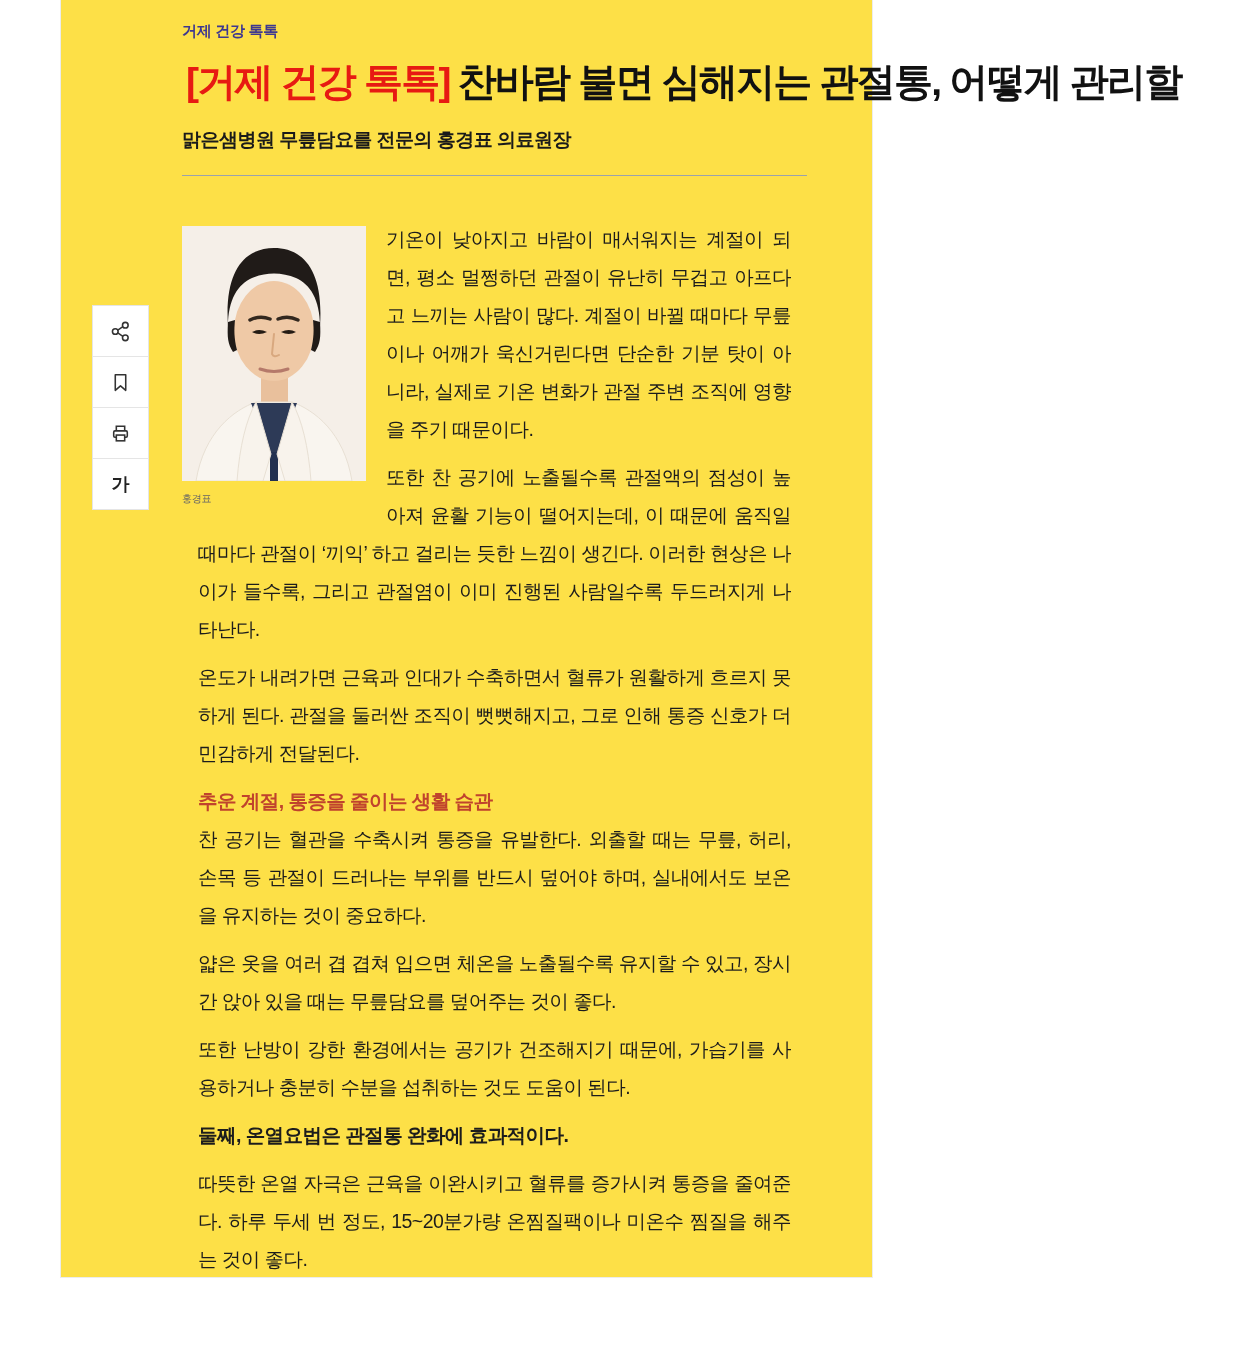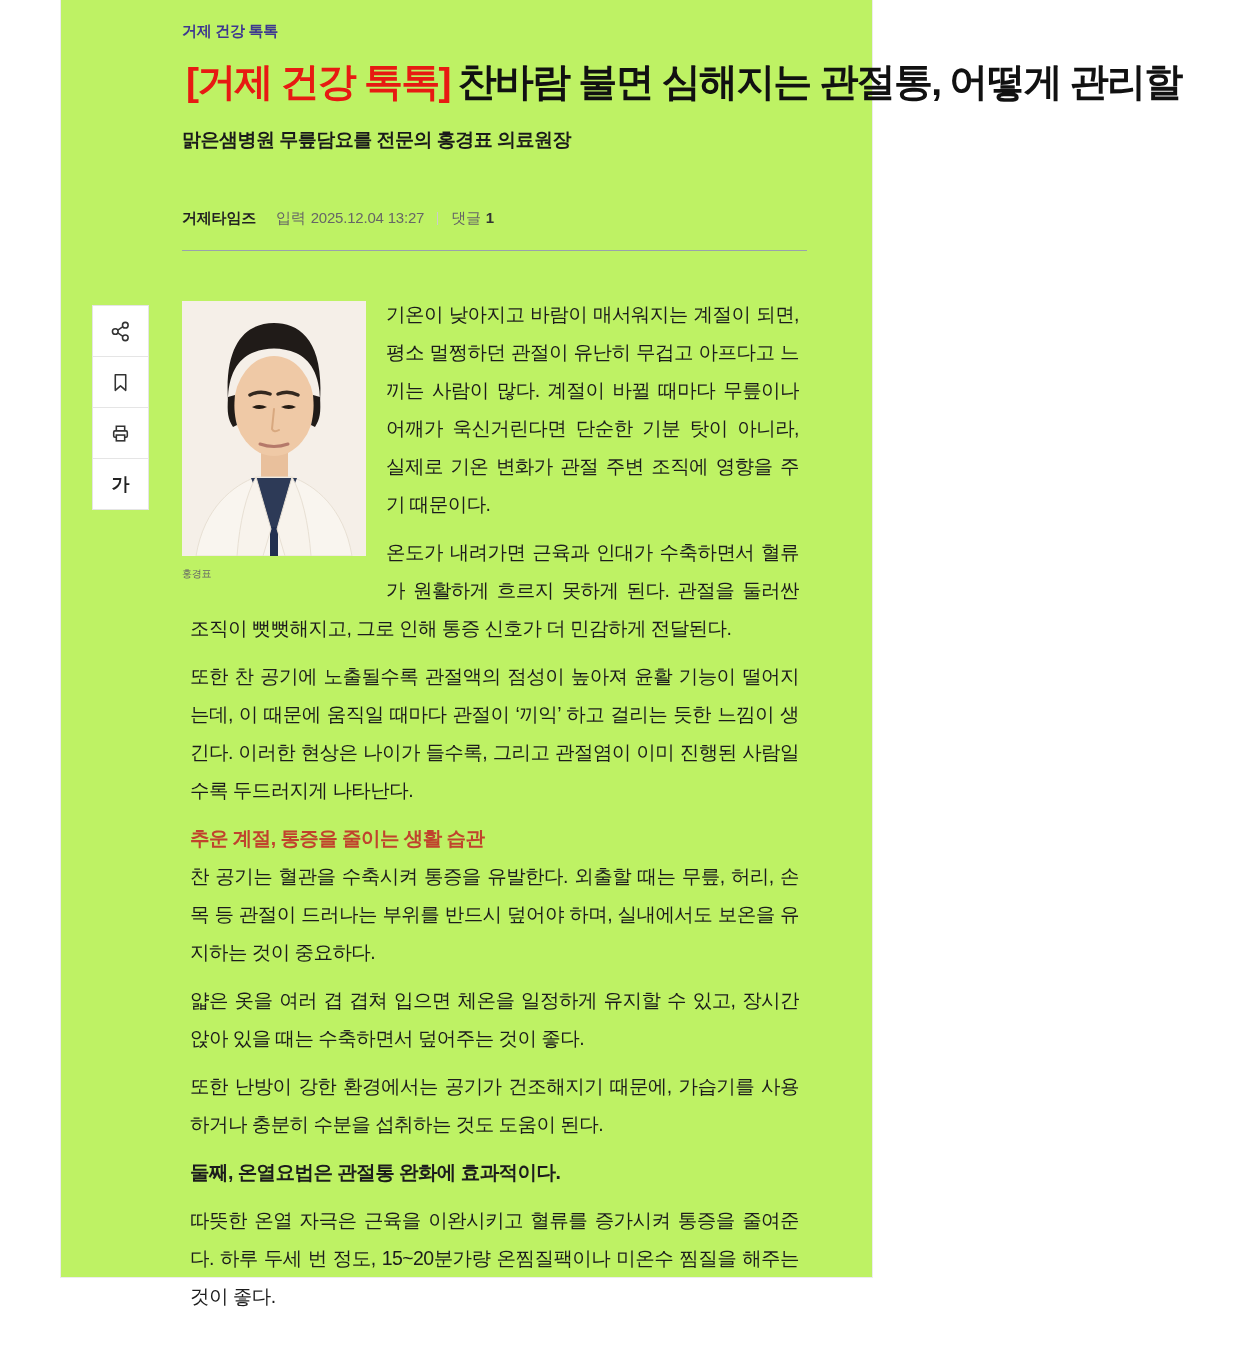--- a/index.html
+++ b/index.html
@@ -4,21 +4,21 @@
 <style>
   html, body { margin:0; padding:0; overflow:hidden; }
   body {
     width:1240px; height:1367px; background:#ffffff;
     font-family:"Liberation Sans","DejaVu Sans",sans-serif;
     color:#1c1c1c;
   }
   .card {
     position:relative; box-sizing:border-box;
     margin-left:60px; width:813px; height:1278px;
-    background:#bef264;
+    background:#fde047;
     border-left:1px solid #ececec; border-right:1px solid #ececec; border-bottom:1px solid #ececec;
   }
   .head { padding:22px 0 0 121px; }
   .category {
     display:inline-block; font-size:15px; font-weight:700; letter-spacing:-0.3px;
     color:#3e3890; text-decoration:none; cursor:pointer;
   }
   .title {
     margin:17px 4px 0; font-size:39px; font-weight:700; letter-spacing:-1.8px;
     line-height:47px; color:#111; white-space:nowrap;
@@ -47,43 +47,37 @@
   }
   .tools button:first-child { margin-top:0; }
   .tools svg { width:23px; height:23px; stroke:#333; fill:none; stroke-width:1.5; }
   .tools .font-btn { font-size:18px; font-weight:700; color:#222; font-family:inherit; }
 
   .article {
     margin:44px 0 0 121px; width:625px;
     font-size:19.5px; line-height:38px; letter-spacing:-0.55px;
     text-align:justify; color:#1c1c1c;
   }
-  .article p { margin:0 8px 10px; }
+  .article p { margin:0 16px 10px; }
   .article p.red-head { color:#c0432d; font-weight:700; margin-bottom:0; }
   .article p.bold { font-weight:700; }
   figure { float:left; width:184px; margin:6px 20px 10px 0; }
   .photo { width:184px; height:255px; display:block; }
   figcaption { font-size:10px; line-height:20px; color:#666; padding-top:8px; letter-spacing:-0.3px; text-align:left; }
 </style>
 </head>
 <body>
 
 <div class="card">
 
   <header class="head">
     <a class="category">거제 건강 톡톡</a>
     <h1 class="title"><span class="tag">[거제 건강 톡톡]</span><span>찬바람 불면 심해지는 관절통, 어떻게 관리할</span></h1>
     <h2 class="subtitle">맑은샘병원 무릎담요를 전문의 홍경표 의료원장</h2>
 
-    <div class="byline">
-      <span class="source">거제타임즈</span>
-      <span class="time"><span class="lbl">입력</span><span>2025.12.04 13:27</span></span>
-      <span class="vsep"></span>
-      <span class="comments"><span>댓글</span><span class="cnt">1</span></span>
-    </div>
     <hr class="rule">
   </header>
 
   <aside class="tools">
     <button title="">
       <svg viewBox="0 0 22 22">
         <circle cx="15.6" cy="5" r="2.7"></circle>
           <circle cx="6" cy="11" r="2.7"></circle>
           <circle cx="15.6" cy="17" r="2.7"></circle>
         <line x1="8.4" y1="9.6" x2="13.3" y2="6.3"></line>
@@ -125,23 +119,23 @@
         <path d="M96,93 Q106,89 116,94" stroke="#33281f" stroke-width="3.5" fill="none" stroke-linecap="round"></path>
         <path d="M70,106 Q77,102 85,106 Q77,110 70,106 Z" fill="#241b14"></path>
         <path d="M99,106 Q107,102 114,106 Q107,110 99,106 Z" fill="#241b14"></path>
         <path d="M92,108 L90,128 Q92,132 97,129" stroke="#d8a87f" stroke-width="2" fill="none" stroke-linecap="round"></path>
         <path d="M78,143 Q92,148 106,143" stroke="#b5796a" stroke-width="3" fill="none" stroke-linecap="round"></path>
       </svg>
       <figcaption>홍경표</figcaption>
     </figure>
 
     <p>기온이 낮아지고 바람이 매서워지는 계절이 되면, 평소 멀쩡하던 관절이 유난히 무겁고 아프다고 느끼는 사람이 많다. 계절이 바뀔 때마다 무릎이나 어깨가 욱신거린다면 단순한 기분 탓이 아니라, 실제로 기온 변화가 관절 주변 조직에 영향을 주기 때문이다.</p>
+    <p>또한 찬 공기에 노출될수록 관절액의 점성이 높아져 윤활 기능이 떨어지는데, 이 때문에 움직일 때마다 관절이 ‘끼익’ 하고 걸리는 듯한 느낌이 생긴다. 이러한 현상은 나이가 들수록, 그리고 관절염이 이미 진행된 사람일수록 두드러지게 나타난다.</p>
     <p>온도가 내려가면 근육과 인대가 수축하면서 혈류가 원활하게 흐르지 못하게 된다. 관절을 둘러싼 조직이 뻣뻣해지고, 그로 인해 통증 신호가 더 민감하게 전달된다.</p>
-    <p>또한 찬 공기에 노출될수록 관절액의 점성이 높아져 윤활 기능이 떨어지는데, 이 때문에 움직일 때마다 관절이 ‘끼익’ 하고 걸리는 듯한 느낌이 생긴다. 이러한 현상은 나이가 들수록, 그리고 관절염이 이미 진행된 사람일수록 두드러지게 나타난다.</p>
     <p class="red-head">추운 계절, 통증을 줄이는 생활 습관</p>
     <p>찬 공기는 혈관을 수축시켜 통증을 유발한다. 외출할 때는 무릎, 허리, 손목 등 관절이 드러나는 부위를 반드시 덮어야 하며, 실내에서도 보온을 유지하는 것이 중요하다.</p>
-    <p>얇은 옷을 여러 겹 겹쳐 입으면 체온을 일정하게 유지할 수 있고, 장시간 앉아 있을 때는 수축하면서 덮어주는 것이 좋다.</p>
+    <p>얇은 옷을 여러 겹 겹쳐 입으면 체온을 노출될수록 유지할 수 있고, 장시간 앉아 있을 때는 무릎담요를 덮어주는 것이 좋다.</p>
     <p>또한 난방이 강한 환경에서는 공기가 건조해지기 때문에, 가습기를 사용하거나 충분히 수분을 섭취하는 것도 도움이 된다.</p>
     <p class="bold">둘째, 온열요법은 관절통 완화에 효과적이다.</p>
     <p>따뜻한 온열 자극은 근육을 이완시키고 혈류를 증가시켜 통증을 줄여준다. 하루 두세 번 정도, 15~20분가량 온찜질팩이나 미온수 찜질을 해주는 것이 좋다.</p>
   </article>
 
 </div>
 
 </body></html>

